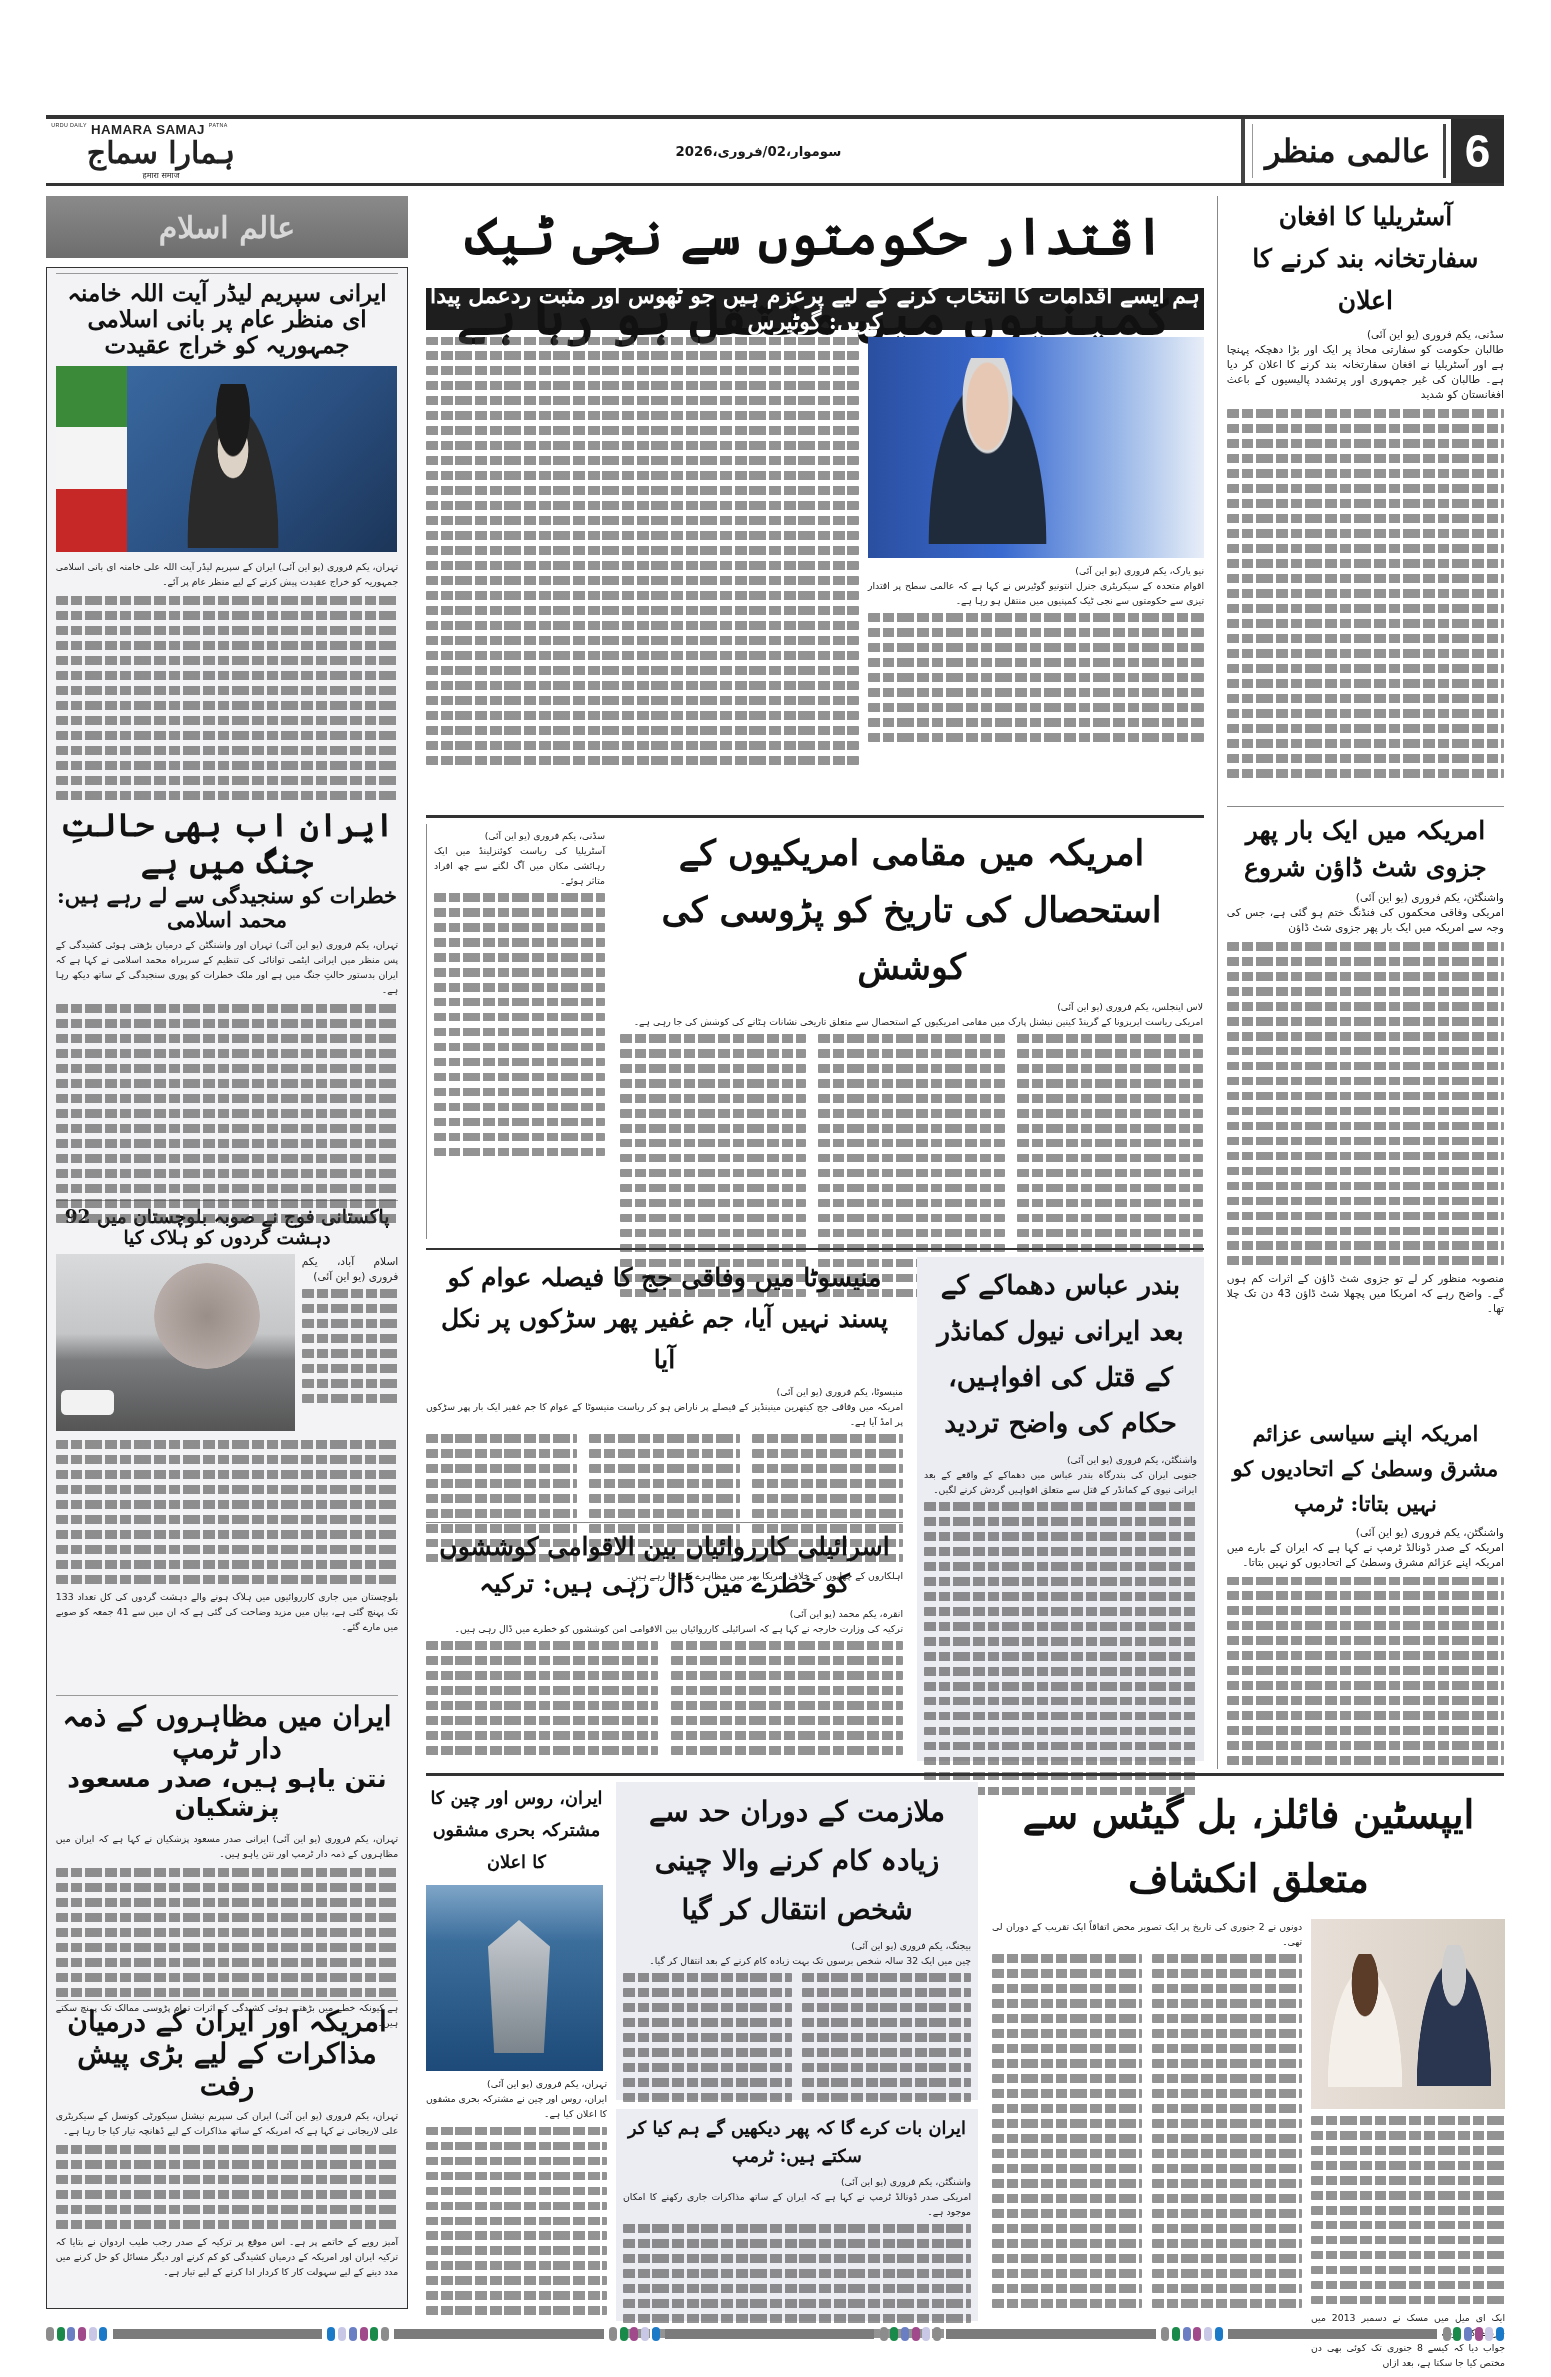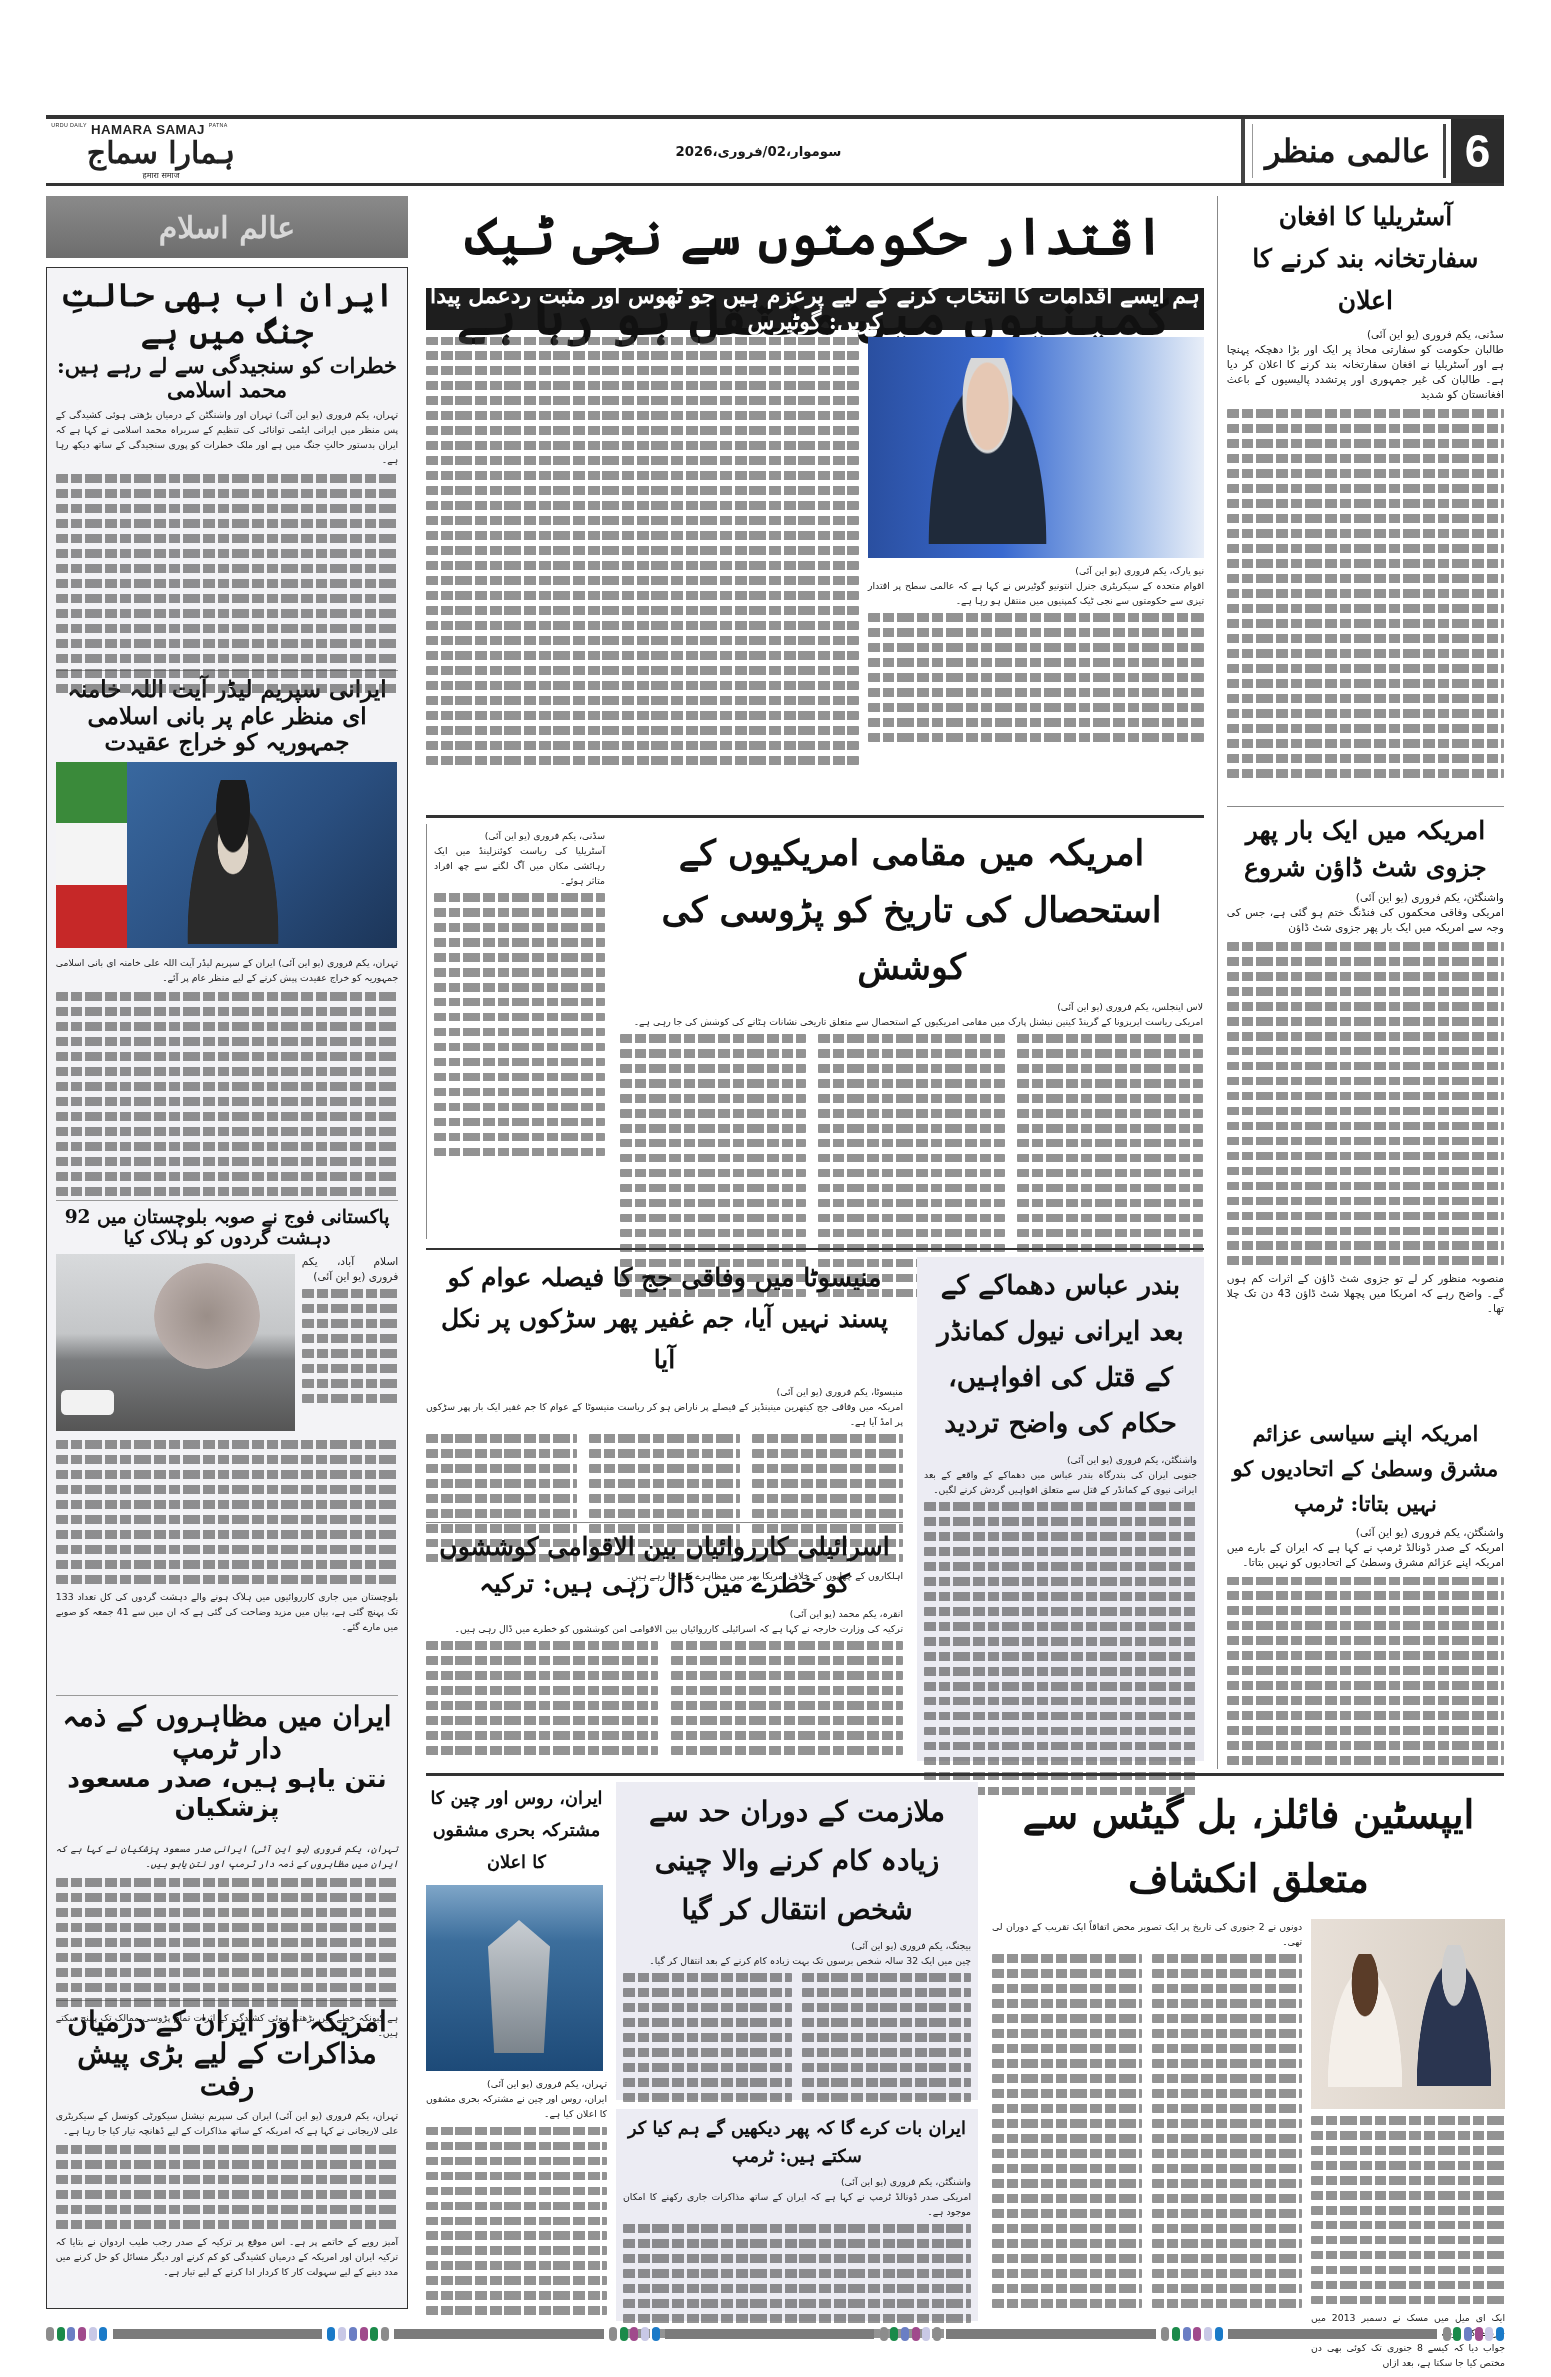--- a/index.html
+++ b/index.html
@@ -72,52 +72,52 @@
     </div>
     <div class="dateline">سوموار،02/فروری،2026</div>
     <div class="section-name">عالمی منظر</div>
     <div class="page-num">6</div>
   </header>
 
   <aside class="left-col">
     <div class="islam-banner">عالم اسلام</div>
     <div class="left-box">
 
+      <article style="height:530px;border-top:0.9px solid #999;padding-top:5.3px;">
+        <h2 class="hl" style="font-size:23px;">ایرانی سپریم لیڈر آیت اللہ خامنہ ای منظر عام پر بانی اسلامی جمہوریہ کو خراج عقیدت</h2>
+        <div class="photo ph-khamenei" style="width:341px;height:186px;margin:7px 0;">
+          <div class="flag"></div>
+          <div class="person"></div>
+        </div>
+        <p class="body-text">تہران، یکم فروری (یو این آئی) ایران کے سپریم لیڈر آیت اللہ علی خامنہ ای بانی اسلامی جمہوریہ کو خراج عقیدت پیش کرنے کے لیے منظر عام پر آئے۔</p>
+        <div class="lines" style="margin-top:7px;">
+          <span></span>
+            <span></span>
+            <span></span>
+            <span></span>
+            <span></span>
+            <span></span>
+            <span></span>
+            <span></span>
+            <span></span>
+            <span></span>
+            <span></span>
+            <span></span>
+            <span></span>
+            <span></span>
+        </div>
+      </article>
+
       <article style="height:393px;">
         <h2 class="hl" style="font-size:32px;margin-top:3.5px;">ایران اب بھی حالتِ جنگ میں ہے</h2>
         <h3 class="hl" style="font-size:21px;margin:3.5px 0 5.3px;">خطرات کو سنجیدگی سے لے رہے ہیں: محمد اسلامی</h3>
         <p class="body-text">تہران، یکم فروری (یو این آئی) تہران اور واشنگٹن کے درمیان بڑھتی ہوئی کشیدگی کے پس منظر میں ایرانی ایٹمی توانائی کی تنظیم کے سربراہ محمد اسلامی نے کہا ہے کہ ایران بدستور حالتِ جنگ میں ہے اور ملک خطرات کو پوری سنجیدگی کے ساتھ دیکھ رہا ہے۔</p>
         <div class="lines" style="margin-top:7px;">
           <span></span>
             <span></span>
-            <span></span>
-            <span></span>
-            <span></span>
-            <span></span>
-            <span></span>
-            <span></span>
-            <span></span>
-            <span></span>
-            <span></span>
-            <span></span>
-            <span></span>
-            <span></span>
-            <span></span>
-        </div>
-      </article>
-
-      <article style="height:530px;border-top:0.9px solid #999;padding-top:5.3px;">
-        <h2 class="hl" style="font-size:23px;">ایرانی سپریم لیڈر آیت اللہ خامنہ ای منظر عام پر بانی اسلامی جمہوریہ کو خراج عقیدت</h2>
-        <div class="photo ph-khamenei" style="width:341px;height:186px;margin:7px 0;">
-          <div class="flag"></div>
-          <div class="person"></div>
-        </div>
-        <p class="body-text">تہران، یکم فروری (یو این آئی) ایران کے سپریم لیڈر آیت اللہ علی خامنہ ای بانی اسلامی جمہوریہ کو خراج عقیدت پیش کرنے کے لیے منظر عام پر آئے۔</p>
-        <div class="lines" style="margin-top:7px;">
-          <span></span>
             <span></span>
             <span></span>
             <span></span>
             <span></span>
             <span></span>
             <span></span>
             <span></span>
             <span></span>
             <span></span>
             <span></span>
@@ -159,21 +159,21 @@
             <span></span>
             <span></span>
             <span></span>
         </div>
         <p class="body-text" style="margin-top:5.3px;">بلوچستان میں جاری کارروائیوں میں ہلاک ہونے والے دہشت گردوں کی کل تعداد 133 تک پہنچ گئی ہے، بیان میں مزید وضاحت کی گئی ہے کہ ان میں سے 41 جمعہ کو صوبے میں مارے گئے۔</p>
       </article>
 
       <article style="height:305px;border-top:0.9px solid #999;padding-top:5.3px;">
         <h2 class="hl" style="font-size:28px;">ایران میں مظاہروں کے ذمہ دار ٹرمپ</h2>
         <h3 class="hl" style="font-size:25px;font-family:'DejaVu Sans',sans-serif;">نتن یاہو ہیں، صدر مسعود پزشکیان</h3>
-        <p class="body-text" style="margin-top:18px;font-style:italic;">تہران، یکم فروری (یو این آئی) ایرانی صدر مسعود پزشکیان نے کہا ہے کہ ایران میں مظاہروں کے ذمہ دار ٹرمپ اور نتن یاہو ہیں۔</p>
+        <p class="body-text" style="margin-top:8px;">تہران، یکم فروری (یو این آئی) ایرانی صدر مسعود پزشکیان نے کہا ہے کہ ایران میں مظاہروں کے ذمہ دار ٹرمپ اور نتن یاہو ہیں۔</p>
         <div class="lines" style="margin-top:7px;">
           <span></span>
             <span></span>
             <span></span>
             <span></span>
             <span></span>
             <span></span>
             <span></span>
             <span></span>
             <span></span>

